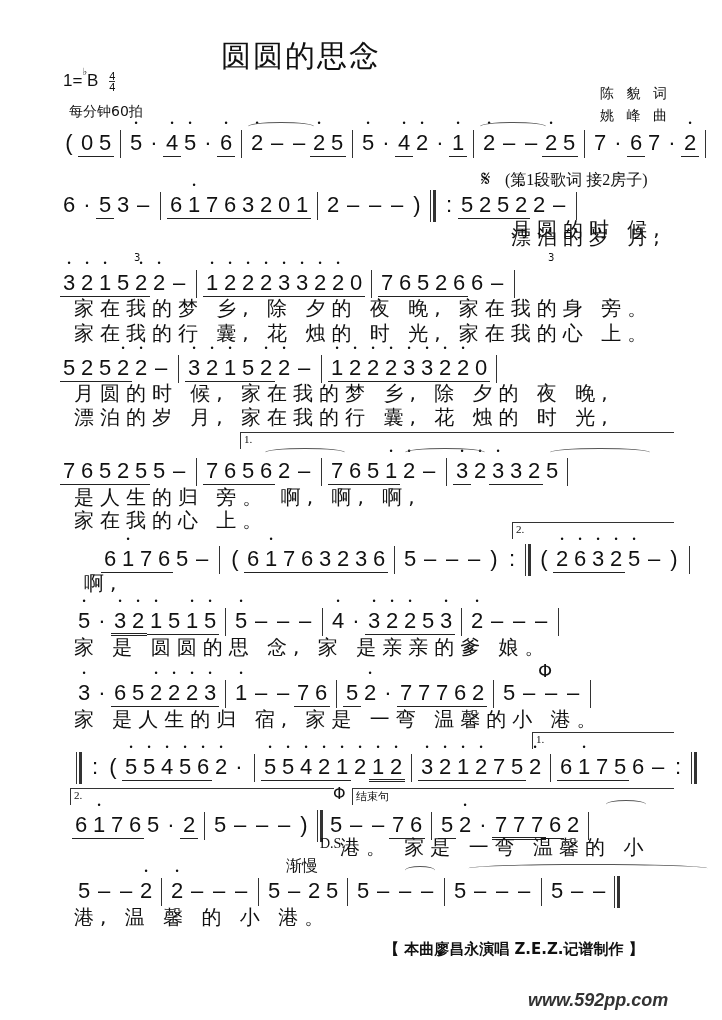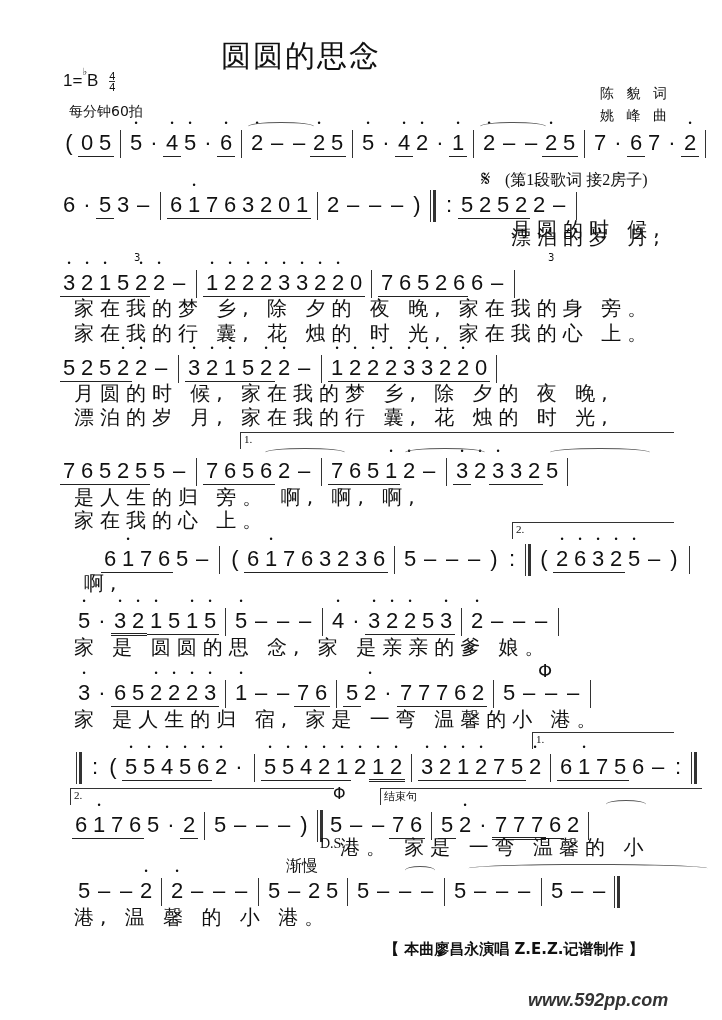--- a/index.html
+++ b/index.html
@@ -119,21 +119,21 @@
 
 <div class="volta" style="left:532px; top:732px; width:138px;">1.</div>
 <div class="staff" style="top:752px;">
   <div class="nrow" style="left:12px;">
     <span class="dbar"></span><span class="n">:</span><span class="n">(</span><span class="u"><span class="n hi">5</span><span class="n hi">5</span></span><span class="u"><span class="n hi">4</span><span class="n hi">5</span></span><span class="u"><span class="n hi">6</span></span><span class="n hi">2</span><span class="n">·</span><span class="bar"></span><span class="u"><span class="n hi">5</span><span class="n hi">5</span></span><span class="u"><span class="n hi">4</span><span class="n hi">2</span></span><span class="u"><span class="n hi">1</span></span><span class="n hi">2</span><span class="uu"><span class="n hi">1</span><span class="n hi">2</span></span><span class="bar"></span><span class="u"><span class="n hi">3</span><span class="n hi">2</span></span><span class="u"><span class="n hi">1</span><span class="n hi">2</span></span><span class="u"><span class="n">7</span><span class="n">5</span></span><span class="n hi">2</span><span class="bar"></span><span class="u"><span class="n">6</span><span class="n hi">1</span></span><span class="u"><span class="n">7</span><span class="n">5</span></span><span class="n">6</span><span class="dash">–</span><span class="n">:</span><span class="dbar"></span>
   </div>
 </div>
 
 <div class="volta" style="left:70px; top:788px; width:260px;">2.</div>
 <div class="abs" style="left:333px; top:784px; font-size:16px;">Φ</div>
-<div class="volta" style="left:352px; top:788px; width:318px;margin-left:28px;">结束句</div>
+<div class="volta" style="left:352px; top:788px; width:318px;">结束句</div>
 <div class="staff" style="top:810px;">
   <div class="nrow" style="left:12px;">
     <span class="u"><span class="n">6</span><span class="n hi">1</span></span><span class="u"><span class="n">7</span><span class="n">6</span></span><span class="n">5</span><span class="n">·</span><span class="u"><span class="n">2</span></span><span class="bar"></span><span class="n">5</span><span class="dash">–</span><span class="dash">–</span><span class="dash">–</span><span class="n">)</span><span class="dbar"></span><span class="n">5</span><span class="dash">–</span><span class="dash">–</span><span class="u"><span class="n">7</span><span class="n">6</span></span><span class="bar"></span><span class="u"><span class="n">5</span></span><span class="n hi">2</span><span class="n">·</span><span class="uu"><span class="n">7</span><span class="n">7</span><span class="n">7</span></span><span class="u"><span class="n">6</span></span><span class="n">2</span><span class="bar"></span>
   </div>
   <div class="slur" style="left:546px; top:-10px; width:40px;"></div>
 </div>
 <div class="abs small" style="left:320px; top:836px; font-size:14px;">D.S.</div>
 <div class="lyric" style="left:340px; top:834px;">港。   家是  一弯  温馨的 小</div>
 
 <div class="abs small" style="left:286px; top:856px;text-align:center;">渐慢</div>

